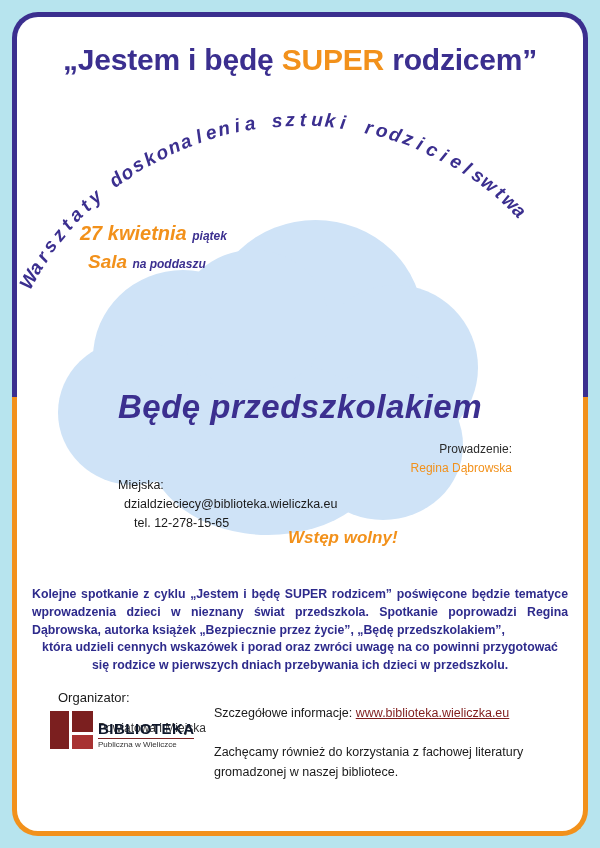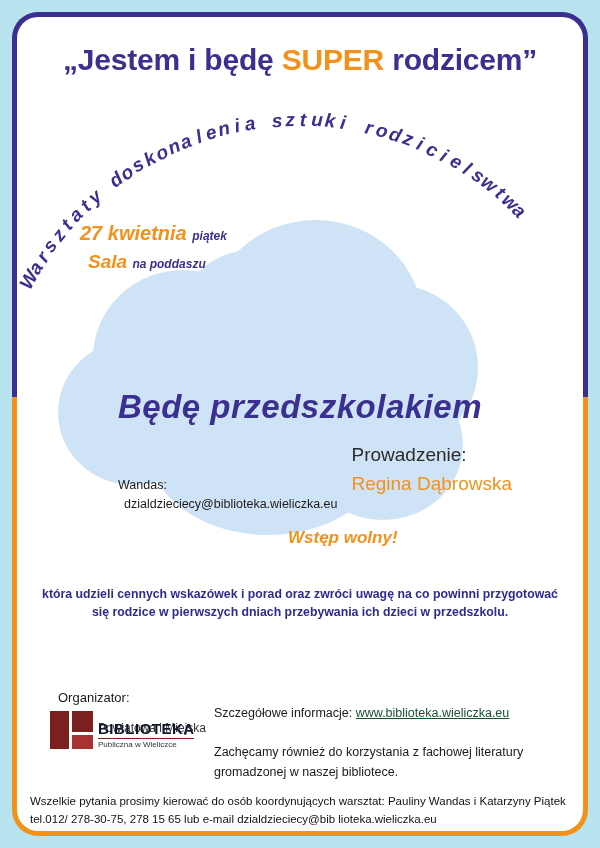--- a/index.html
+++ b/index.html
@@ -150,21 +150,22 @@
     font-style: italic;
     color: #3b2f8f;
     letter-spacing: 0.5px;
     margin-top: 36px;
   }
 
   .leader {
     position: absolute;
     right: 88px;
     top: 440px;
-    font-size: 19px;
+    text-align: right;
+    font-size: 12px;
     color: #2b2b2b;
     line-height: 1.55;
   }
   .leader .name { color: #f2911b; }
 
   .signup {
     position: absolute;
     left: 118px;
     top: 476px;
     font-size: 12.5px;
@@ -242,21 +243,21 @@
   }
 
   .info-line {
     position: absolute;
     left: 214px;
     top: 706px;
     font-size: 12.5px;
     color: #1a1a1a;
   }
   .info-line a {
-    color: #14532d;
+    color: #7f1d1d;
     text-decoration: underline;
   }
   .encourage {
     position: absolute;
     left: 214px;
     top: 742px;
     width: 340px;
     font-size: 12.5px;
     color: #1a1a1a;
     line-height: 1.6;
@@ -357,27 +358,29 @@
     </div>
 
     <div class="headline">Będę przedszkolakiem</div>
 
     <div class="leader">
       <div>Prowadzenie:</div>
       <div class="name">Regina Dąbrowska</div>
     </div>
 
     <div class="signup">
-      <div>Wandas:</div>
+      <div>Miejska:</div>
       <div class="row2">dzialdzieciecy@biblioteka.wieliczka.eu</div>
+      <div class="row3">tel. 12-278-15-65</div>
     </div>
 
     <div class="free">Wstęp wolny!</div>
 
     <div class="body-text">
+      <span>Kolejne spotkanie z cyklu „Jestem i będę SUPER rodzicem”  poświęcone będzie tematyce wprowadzenia dzieci w nieznany świat przedszkola. Spotkanie poprowadzi Regina Dąbrowska, autorka książek „Bezpiecznie przez życie”, „Będę przedszkolakiem”,</span>
       <div class="last">która udzieli cennych wskazówek i porad oraz zwróci uwagę na co powinni przygotować się rodzice w pierwszych dniach przebywania ich dzieci w przedszkolu.</div>
     </div>
 
     <div class="org-label">Organizator:</div>
 
     <div class="logo">
       <div class="sq1"></div>
       <div class="sq2"></div>
       <div class="sq3"></div>
       <div class="ltop">Powiatowa i Miejska</div>
@@ -385,19 +388,15 @@
       <div class="lrule"></div>
       <div class="lbot">Publiczna w Wieliczce</div>
     </div>
 
     <div class="info-line">
       <span>Szczegółowe informacje: </span><a href="#">www.biblioteka.wieliczka.eu</a>
     </div>
 
     <div class="encourage">Zachęcamy również do korzystania z fachowej literatury gromadzonej w naszej bibliotece.</div>
 
-    <div class="footer">
-      <div>Wszelkie pytania prosimy kierować do osób koordynujących warsztat: Pauliny Wandas i Katarzyny  Piątek</div>
-      <div>tel.012/ 278-30-75, 278 15 65 lub e-mail dzialdzieciecy@bib lioteka.wieliczka.eu</div>
-    </div>
 
   </div>
 </div>
 
 </body></html>

